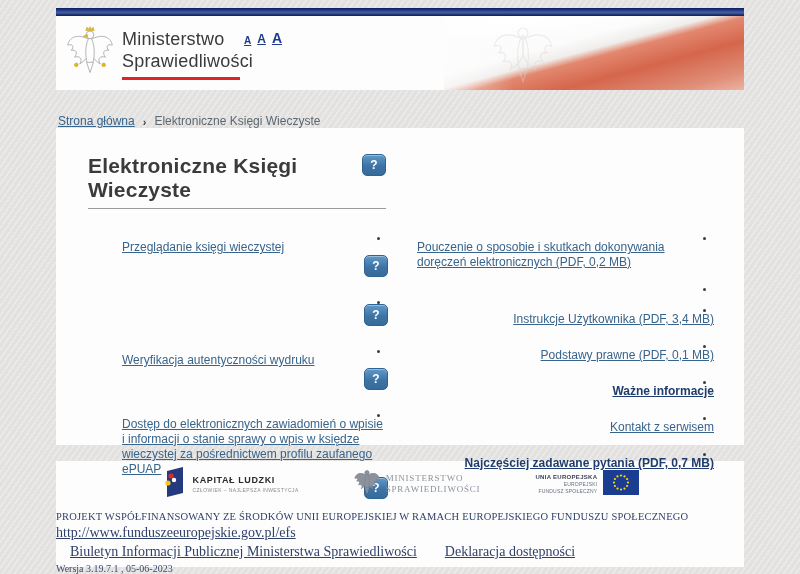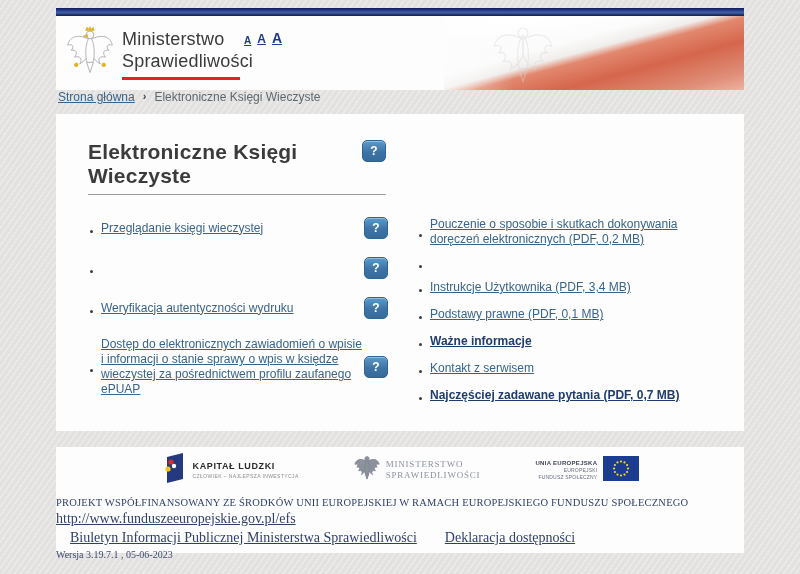--- a/index.html
+++ b/index.html
@@ -47,21 +47,21 @@
     position: absolute; left: 188px; top: 14px; display: flex;
     align-items: flex-end; gap: 6px;
   }
   .font-size-controls a {
     color: #1e3a8f; font-weight: bold; text-decoration: underline; cursor: pointer;
   }
   .fs-a1 { font-size: 10px; } .fs-a2 { font-size: 12px; } .fs-a3 { font-size: 14px; }
 
   
   .breadcrumb {
-    height: 24px; display: flex; align-items: flex-start; font-size: 12px;
+    height: 38px; display: flex; align-items: flex-end; font-size: 12px;
     padding-left: 2px; color: #5c6770;
   }
   .breadcrumb a { color: #38648c; text-decoration: underline; cursor: pointer; }
   .crumb-sep { margin: 0 8px; color: #3a4650; font-weight: bold; font-size: 11px; }
 
   
   .main { background: #fdfdfd; height: 317px; padding: 26px 30px 0 32px; }
   .title-row { display: flex; align-items: flex-start; }
   .page-title {
     font-size: 21px; font-weight: bold; color: #3b3b3b; line-height: 24px;
@@ -76,21 +76,21 @@
     display: flex; align-items: center; justify-content: center;
     cursor: pointer; box-shadow: inset 0 1px 0 rgba(255,255,255,.35);
     flex: 0 0 auto;
   }
   .title-row .help-btn { margin-left: 2px; margin-top: 0; }
 
   .columns { display: flex; }
   .left-col { width: 300px; flex: 0 0 300px; }
   .right-col { margin-left: 29px; flex: 1; }
 
-  .link-item { display: flex; align-items: center; margin-bottom: 17px; }
+  .link-item { display: flex; align-items: flex-end; margin-bottom: 17px; flex-direction: column; }
   .link-item .bullet {
     width: 3px; height: 3px; background: #3c3c3c; border-radius: 50%;
     margin: 6px 8px 0 2px; flex: 0 0 auto;
   }
   .link-item a {
     font-size: 12px; line-height: 15px; color: #38648c;
     text-decoration: underline; cursor: pointer;
   }
   .left-col .link-text { width: 266px; }
   .left-col .help-btn { margin-left: auto; }

